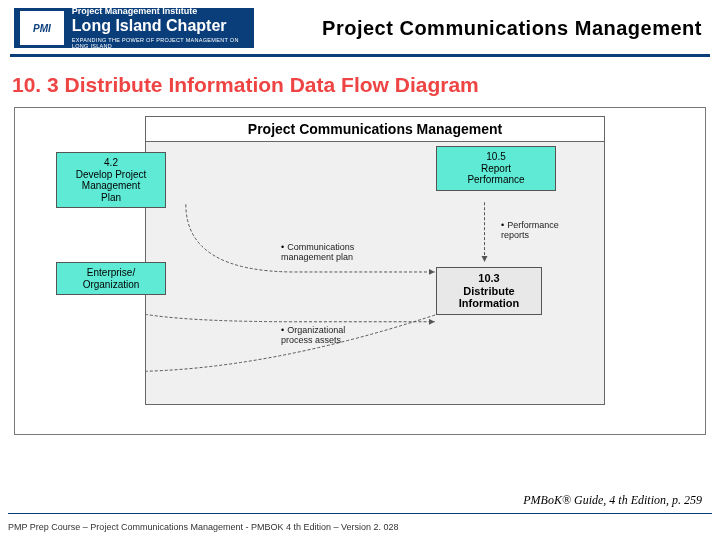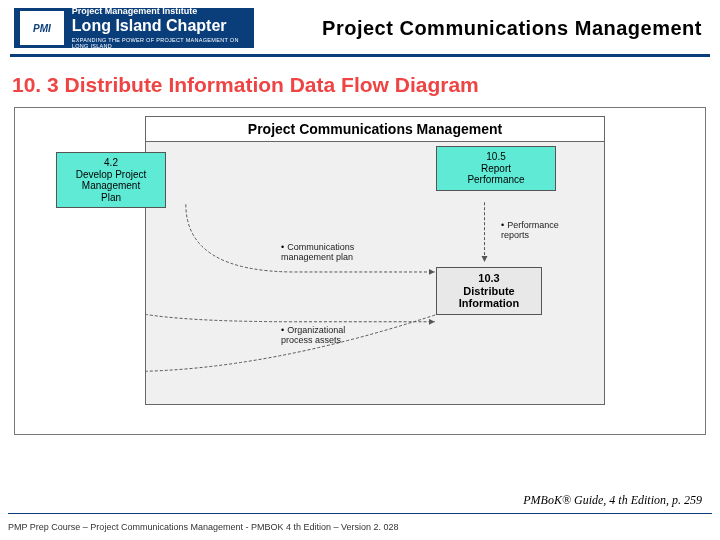--- a/index.html
+++ b/index.html
@@ -165,20 +165,21 @@
               <path d="M0,0 L6,3 L0,6 Z" fill="#555"></path>
             </marker>
           </defs>
           <path d="M 40 62 Q 40 130 150 130 L 290 130" fill="none" stroke="#555" stroke-width="1" stroke-dasharray="3,2" marker-end="url(#ah)"></path>
           <path d="M 340 60 L 340 120" fill="none" stroke="#555" stroke-width="1" stroke-dasharray="3,2" marker-end="url(#ah)"></path>
           <path d="M -40 155 Q -40 180 150 180 L 290 180 " fill="none" stroke="#555" stroke-width="1" stroke-dasharray="3,2" marker-end="url(#ah)"></path>
           <path d="M 300 170 Q 120 230 -20 230 Q -60 230 -60 170" fill="none" stroke="#555" stroke-width="1" stroke-dasharray="3,2" marker-end="url(#ah)"></path>
         </svg>
 
         <div class="node" style="left:-90px; top:10px; width:110px;">4.2<br>Develop Project<br>Management<br>Plan</div>
+        <div class="node" style="left:-90px; top:120px; width:110px;">Enterprise/<br>Organization</div>
         <div class="node" style="left:290px; top:4px; width:120px;">10.5<br>Report<br>Performance</div>
         <div class="node node-focus" style="left:290px; top:125px; width:106px;">10.3<br>Distribute<br>Information</div>
 
         <div class="bullet" style="left:135px; top:100px;">Communications<br>management plan</div>
         <div class="bullet" style="left:355px; top:78px;">Performance<br>reports</div>
         <div class="bullet" style="left:135px; top:160px;margin-top:23px;">Organizational<br>process assets</div>
 
       </div>
     </div>
   </div>

